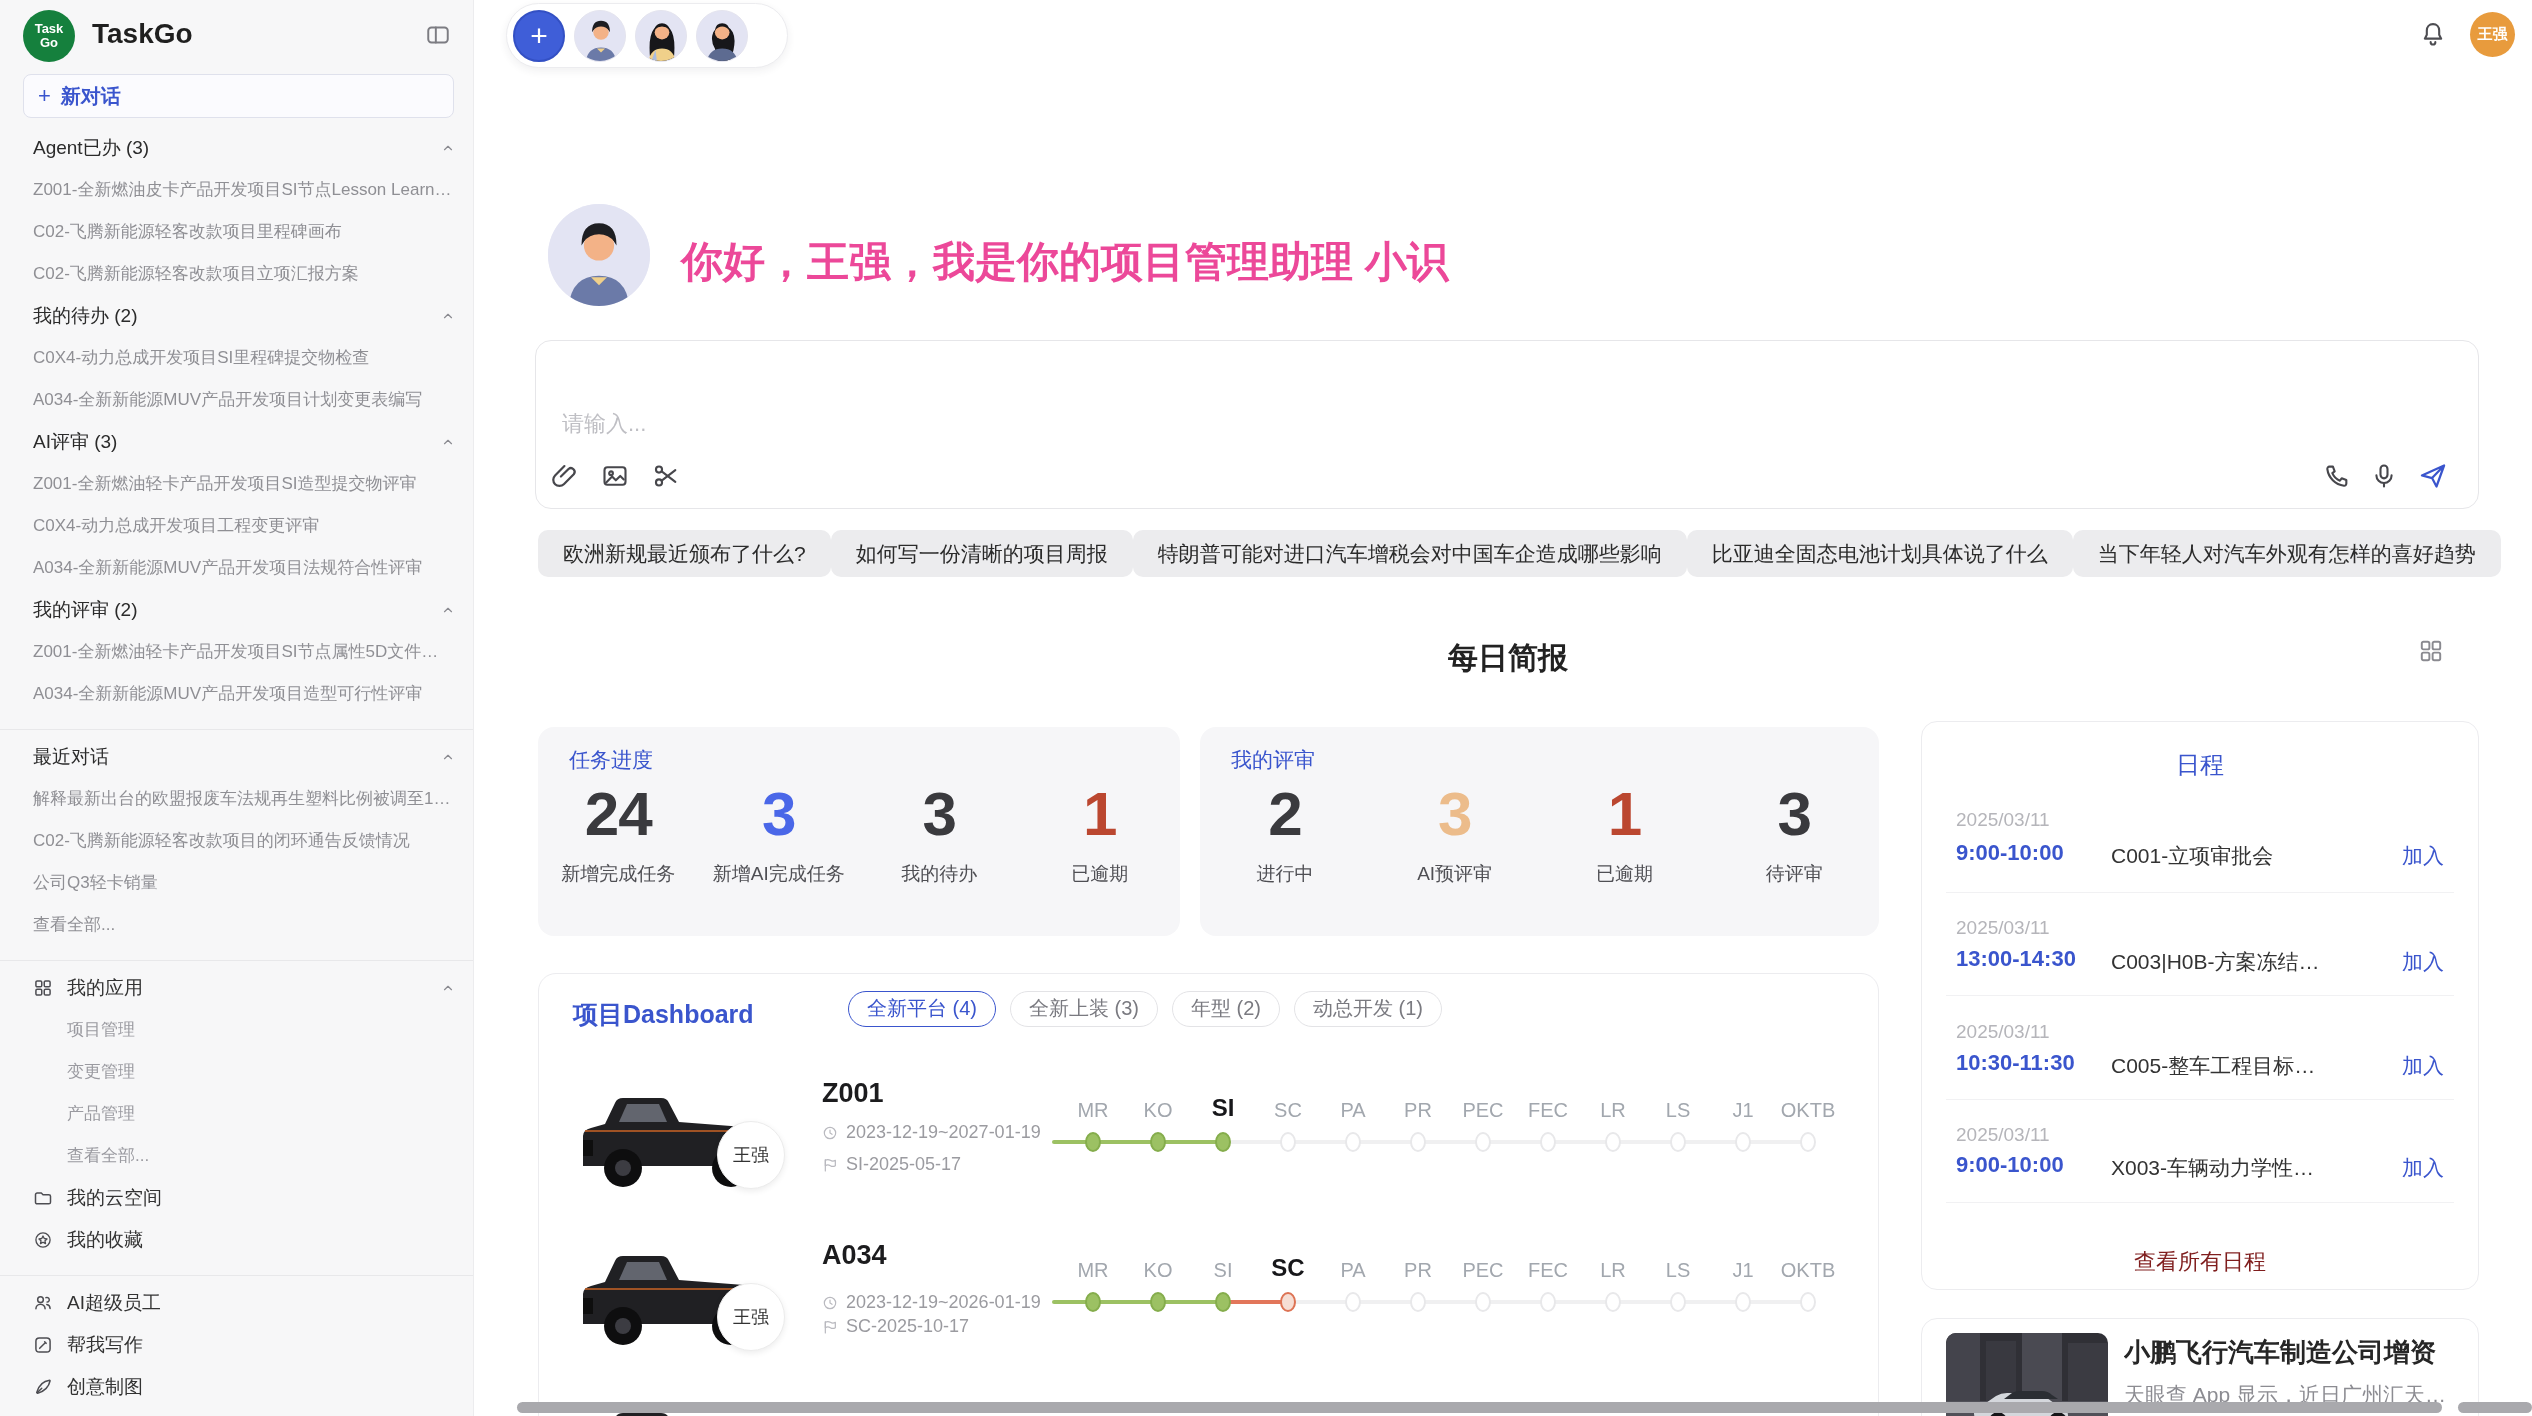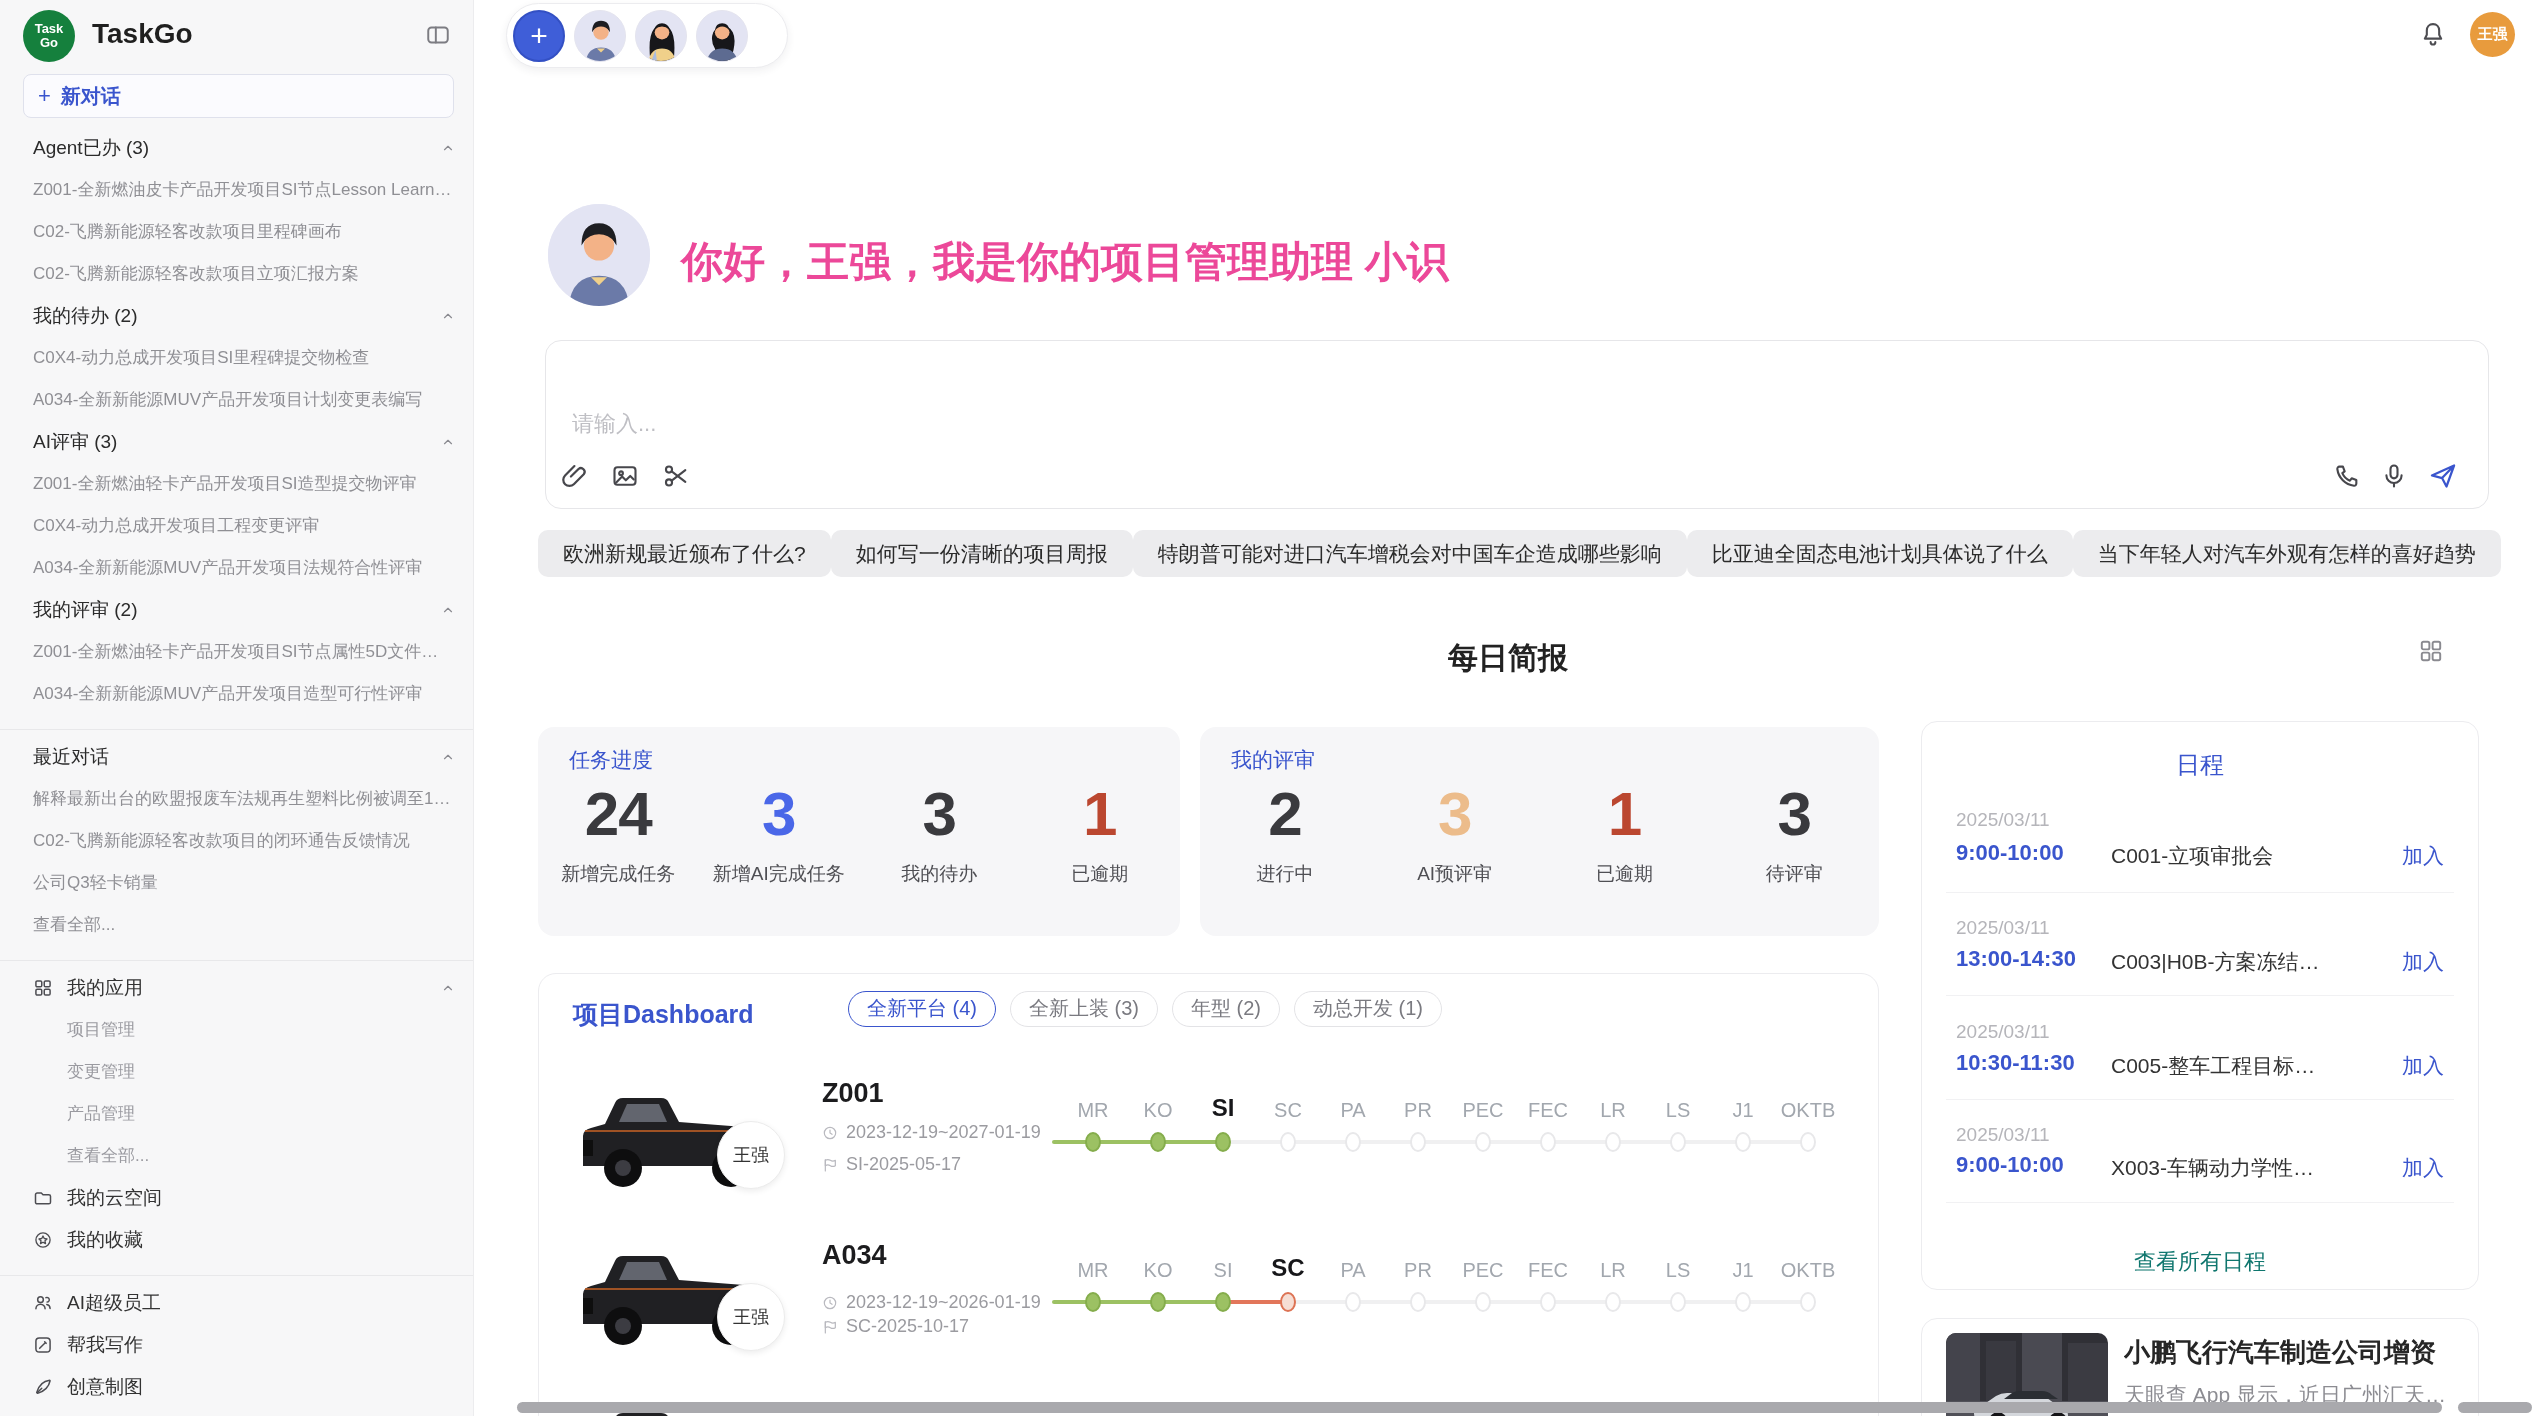--- a/index.html
+++ b/index.html
@@ -37,21 +37,21 @@
   .bell{position:absolute;left:2419px;top:20px;color:#4d4d52;cursor:pointer;}
   .user-av{position:absolute;left:2470px;top:12px;width:45px;height:45px;border-radius:50%;background:#e89b3d;color:#fff;
            display:flex;align-items:center;justify-content:center;font-size:15px;font-weight:600;cursor:pointer;}
 
   
   .greet-av{position:absolute;left:548px;top:204px;width:102px;height:102px;border-radius:50%;overflow:hidden;background:#e6e7f4;}
   .greet-txt{position:absolute;left:681px;top:240px;font-size:42px;line-height:44px;font-weight:700;color:#ec4899;}
 
   
   .composer{position:absolute;left:535px;top:340px;width:1944px;height:169px;box-sizing:border-box;background:#fff;
-            border:1.5px solid #e6e6e9;border-radius:16px;margin-left:10px;}
+            border:1.5px solid #e6e6e9;border-radius:16px;}
   .composer input{position:absolute;left:24px;top:62px;width:900px;height:40px;border:none;outline:none;font-size:22px;color:#444;
                   font-family:inherit;background:transparent;}
   .composer input::placeholder{color:#bfbfc4;}
   .cmp-ic{position:absolute;color:#47474c;cursor:pointer;}
   .cmp-send{color:#3a55cd;}
 
   
   .chips{position:absolute;left:538px;top:530px;width:1941px;display:flex;justify-content:space-between;}
   .chip{height:47px;line-height:47px;background:#ececee;border-radius:10px;padding:0 25px;font-size:21px;color:#2b2b2b;cursor:pointer;white-space:nowrap;}
 
@@ -92,21 +92,21 @@
 
   
   .sched{position:absolute;left:1921px;top:721px;width:558px;height:569px;box-sizing:border-box;background:#fff;
          border:1.5px solid #ececef;border-radius:16px;}
   .sched-title{position:absolute;left:0;right:0;top:27px;text-align:center;font-size:24px;color:#3a55cd;font-weight:500;}
   .sc-date{position:absolute;left:34px;font-size:19px;color:#b5b5ba;}
   .sc-time{position:absolute;left:34px;font-size:22px;font-weight:700;color:#3a55cd;}
   .sc-name{position:absolute;left:189px;font-size:21px;color:#333;width:220px;}
   .sc-join{position:absolute;right:34px;font-size:21px;color:#3a55cd;cursor:pointer;}
   .sc-div{position:absolute;left:24px;right:24px;height:1px;background:#f1f1f3;}
-  .sched-foot{position:absolute;left:0;right:0;top:525px;text-align:center;font-size:22px;color:#0f766e;cursor:pointer;}
+  .sched-foot{position:absolute;left:0;right:0;top:525px;text-align:center;font-size:22px;color:#7f1d1d;cursor:pointer;}
 
   
   .news{position:absolute;left:1921px;top:1318px;width:558px;height:140px;box-sizing:border-box;background:#fff;
         border:1.5px solid #ececef;border-radius:16px;}
   .news-img{position:absolute;left:24px;top:14px;width:162px;height:110px;border-radius:10px;overflow:hidden;}
   .news-title{position:absolute;left:202px;top:16px;font-size:26px;font-weight:700;color:#262626;width:336px;}
   .news-snip{position:absolute;left:202px;top:62px;font-size:21px;color:#8c8c92;width:336px;}
 
   
   .hbar{position:absolute;left:517px;top:1402px;width:1925px;height:11px;background:#a9a9ad;border-radius:6px;z-index:30;cursor:pointer;}

